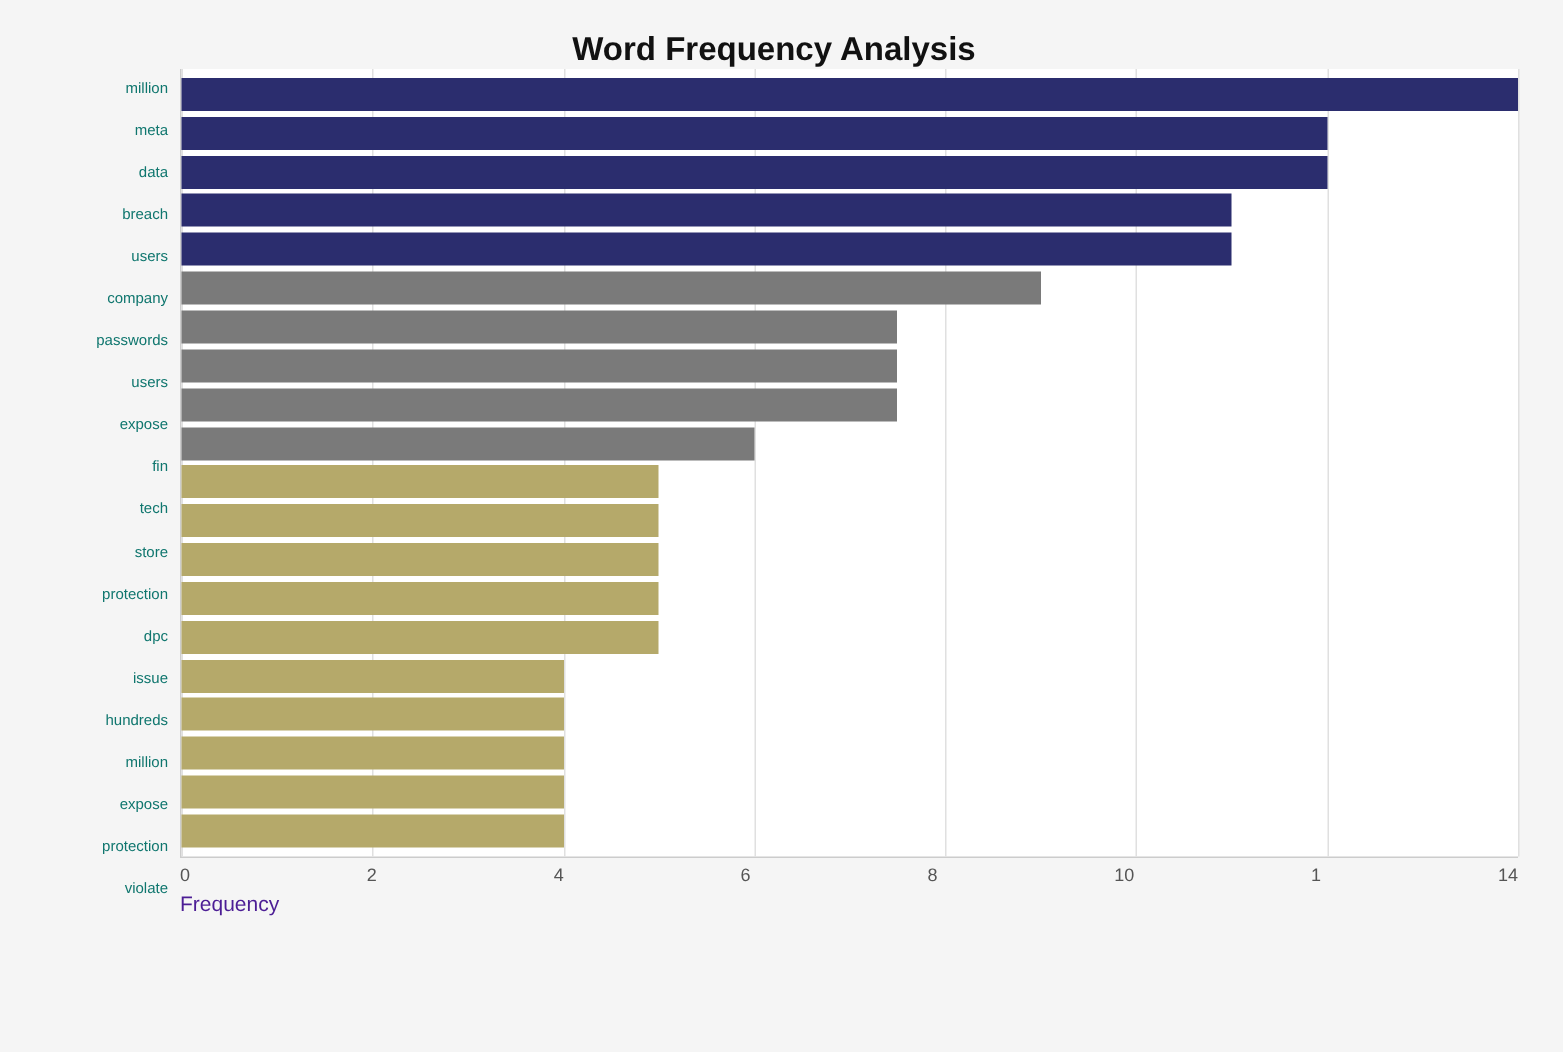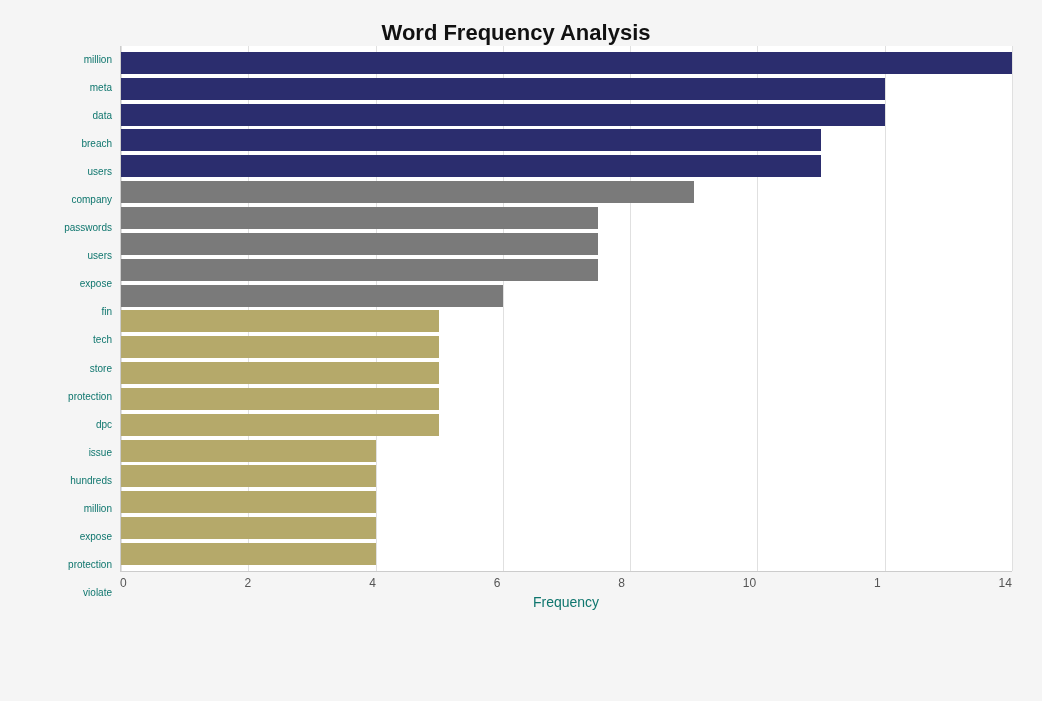--- a/index.html
+++ b/index.html
@@ -99,23 +99,22 @@
       justify-content: space-between;
       padding: 4px 0 0 0;
       width: 100%;
     }
     .x-tick {
       font-size: 12px;
       color: #555;
       text-align: center;
     }
     .x-axis-label {
-      text-align: center;
       font-size: 14px;
-      color: #0f766e;
+      color: #4c1d95;
       margin-top: 4px;
     }
     
     .color-dark-navy { background-color: #2b2d6e; }
     .color-gray { background-color: #7a7a7a; }
     .color-tan { background-color: #b5a96a; }
   </style>
 </head>
 <body>
 

